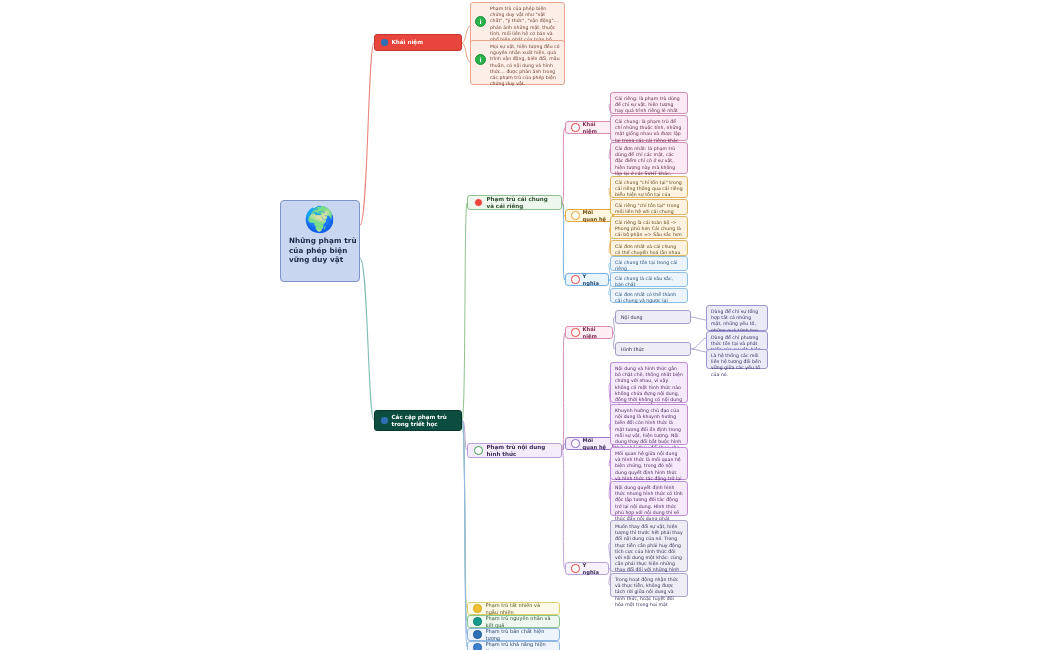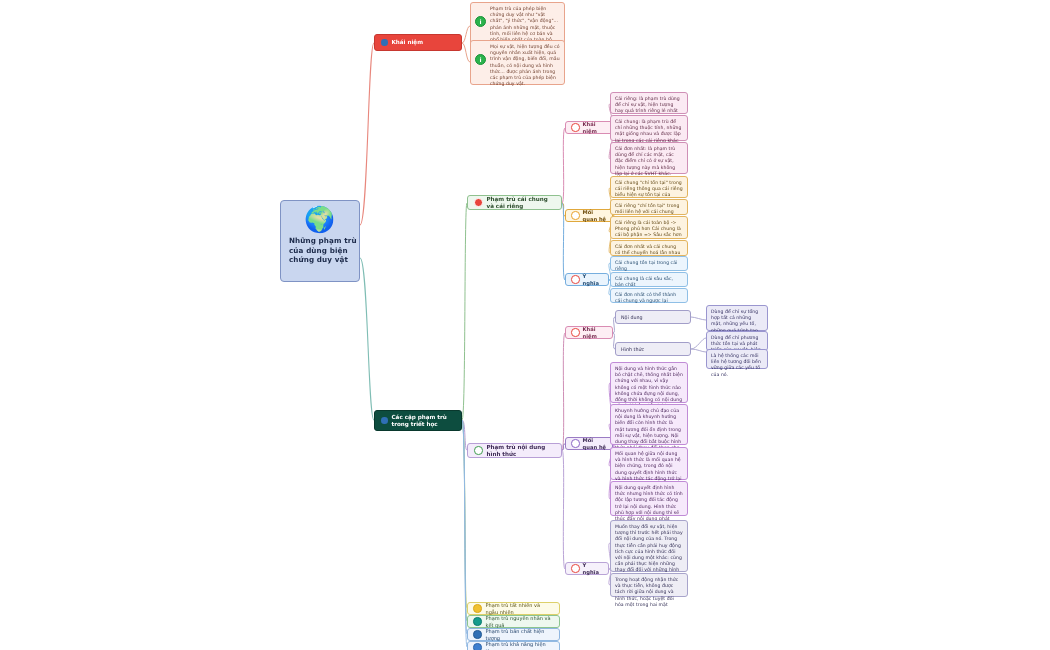--- a/index.html
+++ b/index.html
@@ -179,21 +179,21 @@
     <path d="M613,444 C617,444 606,424 610,424" stroke="#c08bd6" stroke-width=".9" fill="none"></path>
     <path d="M613,444 C617,444 606,466 610,466" stroke="#c08bd6" stroke-width=".9" fill="none"></path>
     <path d="M613,444 C617,444 606,499 610,499" stroke="#c08bd6" stroke-width=".9" fill="none"></path>
 
     <path d="M609,569 C614,569 606,543 610,543" stroke="#b9a3d6" stroke-width=".9" fill="none"></path>
     <path d="M609,569 C614,569 606,585 610,585" stroke="#b9a3d6" stroke-width=".9" fill="none"></path>
   </svg>
 
   <div class="node root">
     <div class="globe">🌍</div>
-    <div class="rtitle">Những phạm trù của dùng biện chứng duy vật</div>
+    <div class="rtitle">Những phạm trù của phép biện vững duy vật</div>
   </div>
 
   <div class="node topic t-khainiem">
     <span class="ico ico-blue"></span>
     <span class="tlabel">Khái niệm</span>
   </div>
 
   <div class="leaf leaf-salmon leaf-ic" style="left:470px;top:2px;width:95px;height:44px;">
     <span class="chk">i</span>
     <span>Phạm trù của phép biện chứng duy vật như "vật chất", "ý thức", "vận động"... phản ánh những mặt, thuộc tính, mối liên hệ cơ bản và phổ biến nhất của toàn bộ thế giới hiện thực</span>

